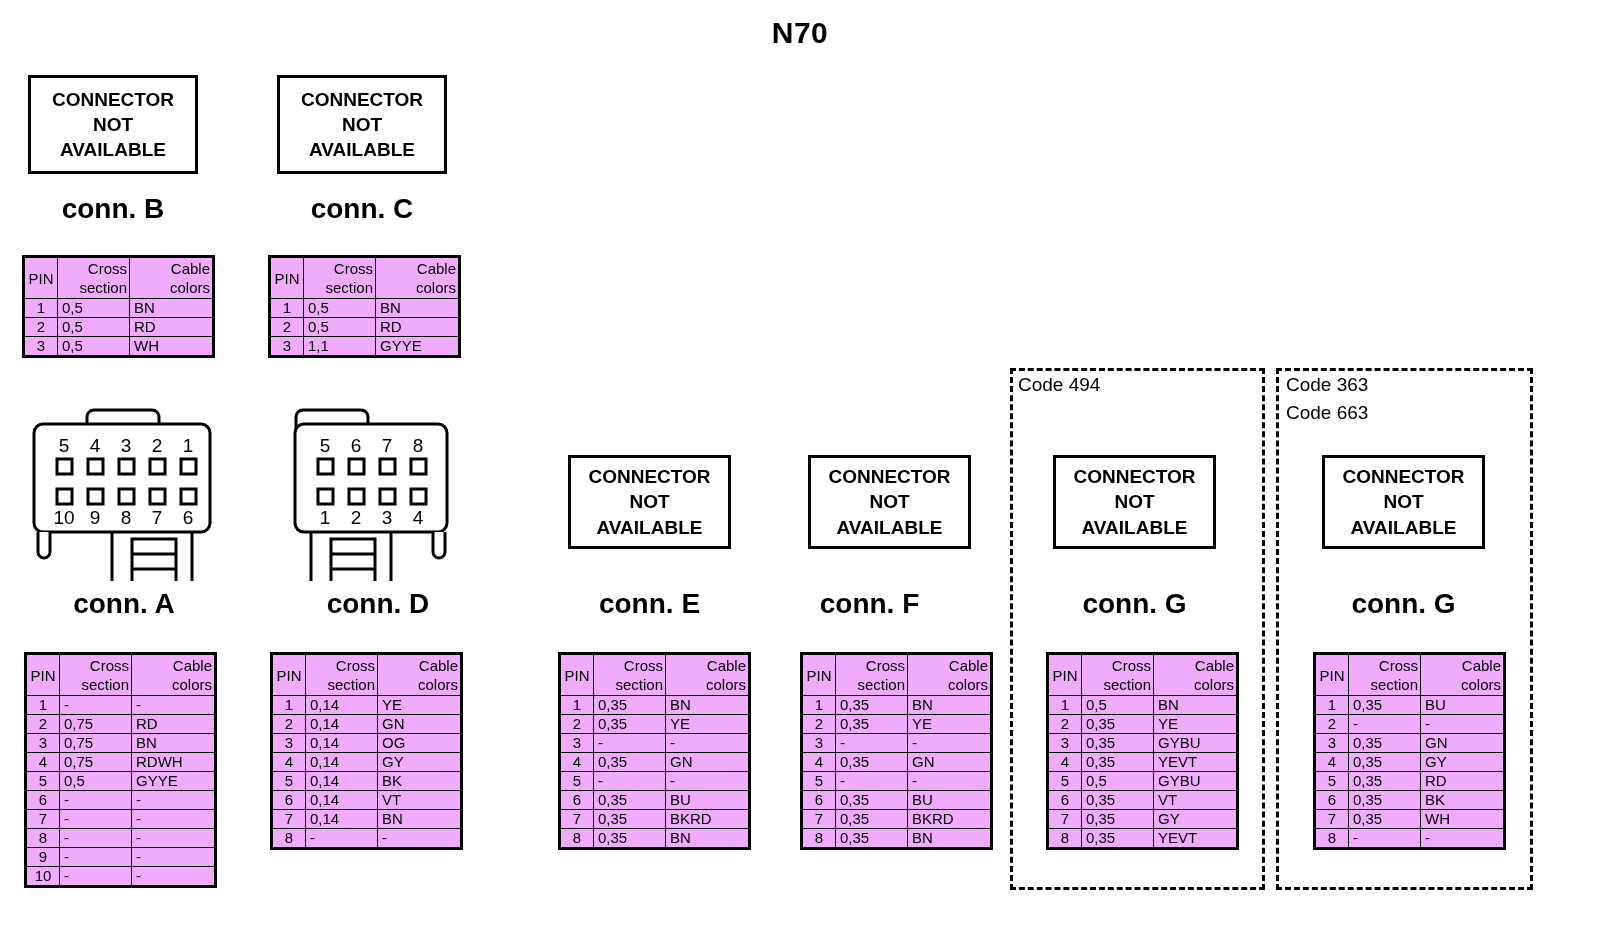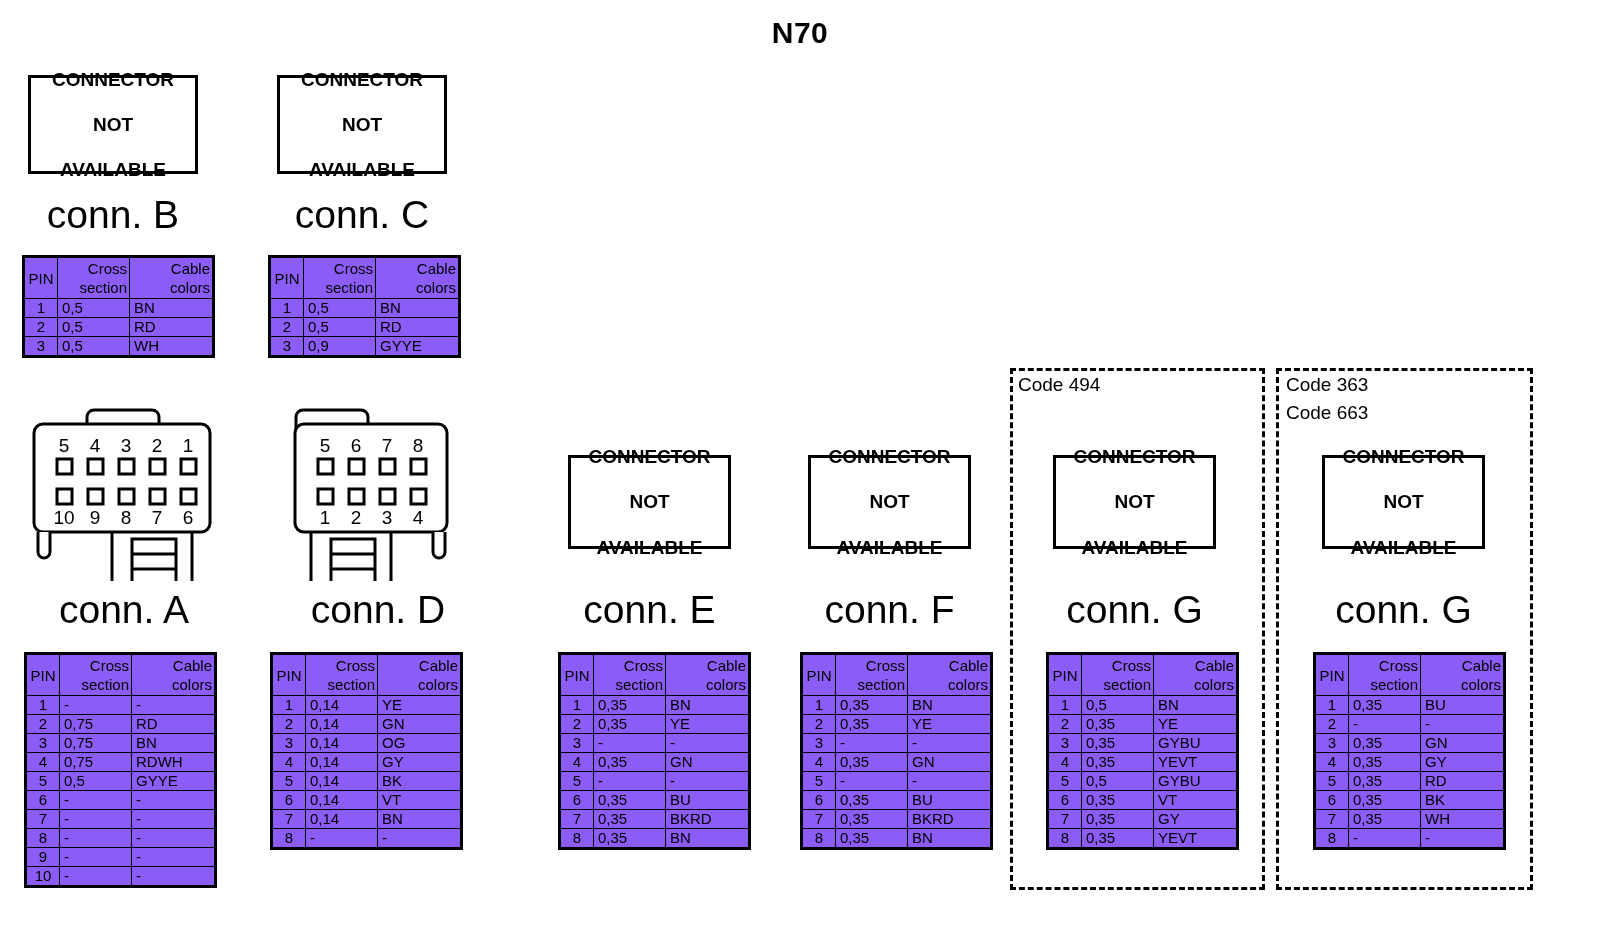--- a/index.html
+++ b/index.html
@@ -37,36 +37,35 @@
     box-sizing: border-box;
     display: flex;
     flex-direction: column;
     align-items: center;
     justify-content: center;
     font-size: 19px;
     font-weight: bold;
     line-height: 1.32;
     background: #fff;
     text-align: center;
-    gap: 20px;
   }
   .na-box span { display: block; white-space: nowrap; }
 
   
   .conn-caption {
-    font-size: 39px;
-    font-weight: normal;
+    font-size: 28px;
+    font-weight: bold;
     text-align: center;
     white-space: nowrap;
   }
 
   
   table.pin-table {
     border-collapse: collapse;
-    background: #8b5cf6;
+    background: #f0abfc;
     font-size: 15px;
     table-layout: fixed;
   }
   table.pin-table td, table.pin-table th {
     border: 1.5px solid #000;
     padding: 0 3px;
     font-weight: normal;
     height: 19px;
     line-height: 18px;
     box-sizing: border-box;
@@ -192,21 +191,21 @@
         <td class="c-val">0,5</td>
         <td class="c-val">BN</td>
       </tr>
       <tr>
         <td class="c-pin">2</td>
         <td class="c-val">0,5</td>
         <td class="c-val">RD</td>
       </tr>
       <tr>
         <td class="c-pin">3</td>
-        <td class="c-val">0,9</td>
+        <td class="c-val">1,1</td>
         <td class="c-val">GYYE</td>
       </tr>
     </tbody>
 </table>
 
 <svg class="conn-draw" style="left:24px; top:396px;" width="200" height="185" viewBox="0 0 200 185">
 
   <path d="M70 14 h58 a7 7 0 0 1 7 7 v10 h-72 v-10 a7 7 0 0 1 7 -7 z" fill="#fff" stroke="#000" stroke-width="3"></path>
 
   <rect x="10" y="28" width="176" height="108" rx="9" ry="9" fill="#fff" stroke="#000" stroke-width="3"></rect>
@@ -475,21 +474,21 @@
         <td class="c-val">BN</td>
       </tr>
     </tbody>
 </table>
 
 <div class="na-box abs" style="left:808px; top:455px; width:163px; height:94px;">
   <span>CONNECTOR</span>
   <span>NOT</span>
   <span>AVAILABLE</span>
 </div>
-<div class="conn-caption abs" style="left:808px; top:588px; width:163px;">conn. F</div>
+<div class="conn-caption abs" style="left:788px; top:588px; width:163px;">conn. F</div>
 
 <table class="pin-table abs" style="left:800px; top:652px;">
   <colgroup>
       <col class="col-pin">
       <col class="col-cs">
       <col class="col-cc">
     </colgroup>
   <thead>
     <tr>
       <th>PIN</th>

